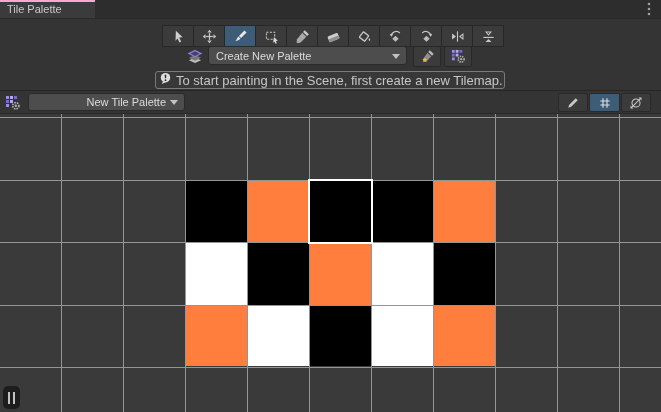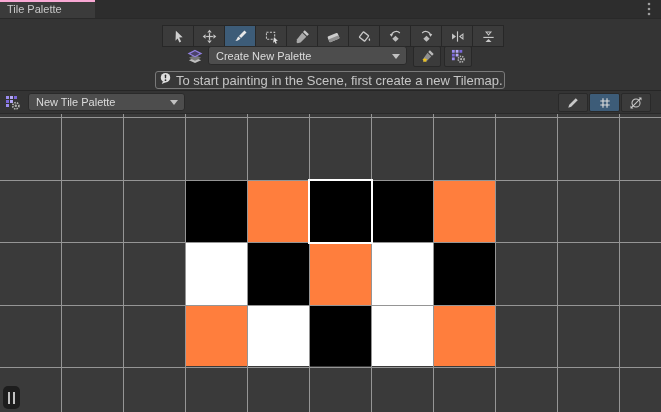--- a/index.html
+++ b/index.html
@@ -31,21 +31,21 @@
   .btn-tmsettings{left:444px;top:27px;width:28px;height:21px;}
 
   .info-box{position:absolute;left:155px;top:52px;width:350px;height:18px;border:1px solid #7a7a7a;border-radius:3px;box-sizing:border-box;display:flex;align-items:center;gap:4px;padding:0 6px 0 3px;background:#383838;}
   .info-box svg{width:13px;height:13px;flex:0 0 auto;}
   .info-text{color:#c6c6c6;font-size:13px;white-space:nowrap;}
 
   
   .palettebar{position:absolute;left:0;top:90px;width:661px;height:23px;background:#343434;border-top:1px solid #262626;box-sizing:border-box;}
   .pal-ic{position:absolute;left:5px;top:4px;width:17px;height:16px;}
   .pal-ic svg{width:16px;height:16px;display:block;}
-  .dd-palette{left:28px;top:2px;width:157px;height:18px;}
+  .dd-palette{left:28px;top:2px;width:157px;height:18px;justify-content:flex-end;}
   .pal-btn{position:absolute;top:2px;height:19px;background:#3b3b3b;border:1px solid #292929;border-radius:2px;box-sizing:border-box;display:flex;align-items:center;justify-content:center;}
   .pal-btn svg{width:14px;height:14px;display:block;}
   .pal-btn.selected{background:#3d5c78;}
   .btn-pencil{left:558px;width:30px;}
   .btn-grid{left:589px;width:31px;}
   .btn-gizmo{left:621px;width:30px;}
 
   
   .gridpanel{position:absolute;left:0;top:113px;width:661px;height:299px;background:#3a3a3a;border-top:1px solid #2a2a2a;box-sizing:border-box;}
   .vline{position:absolute;top:0;bottom:0;width:1px;background:#959595;}

